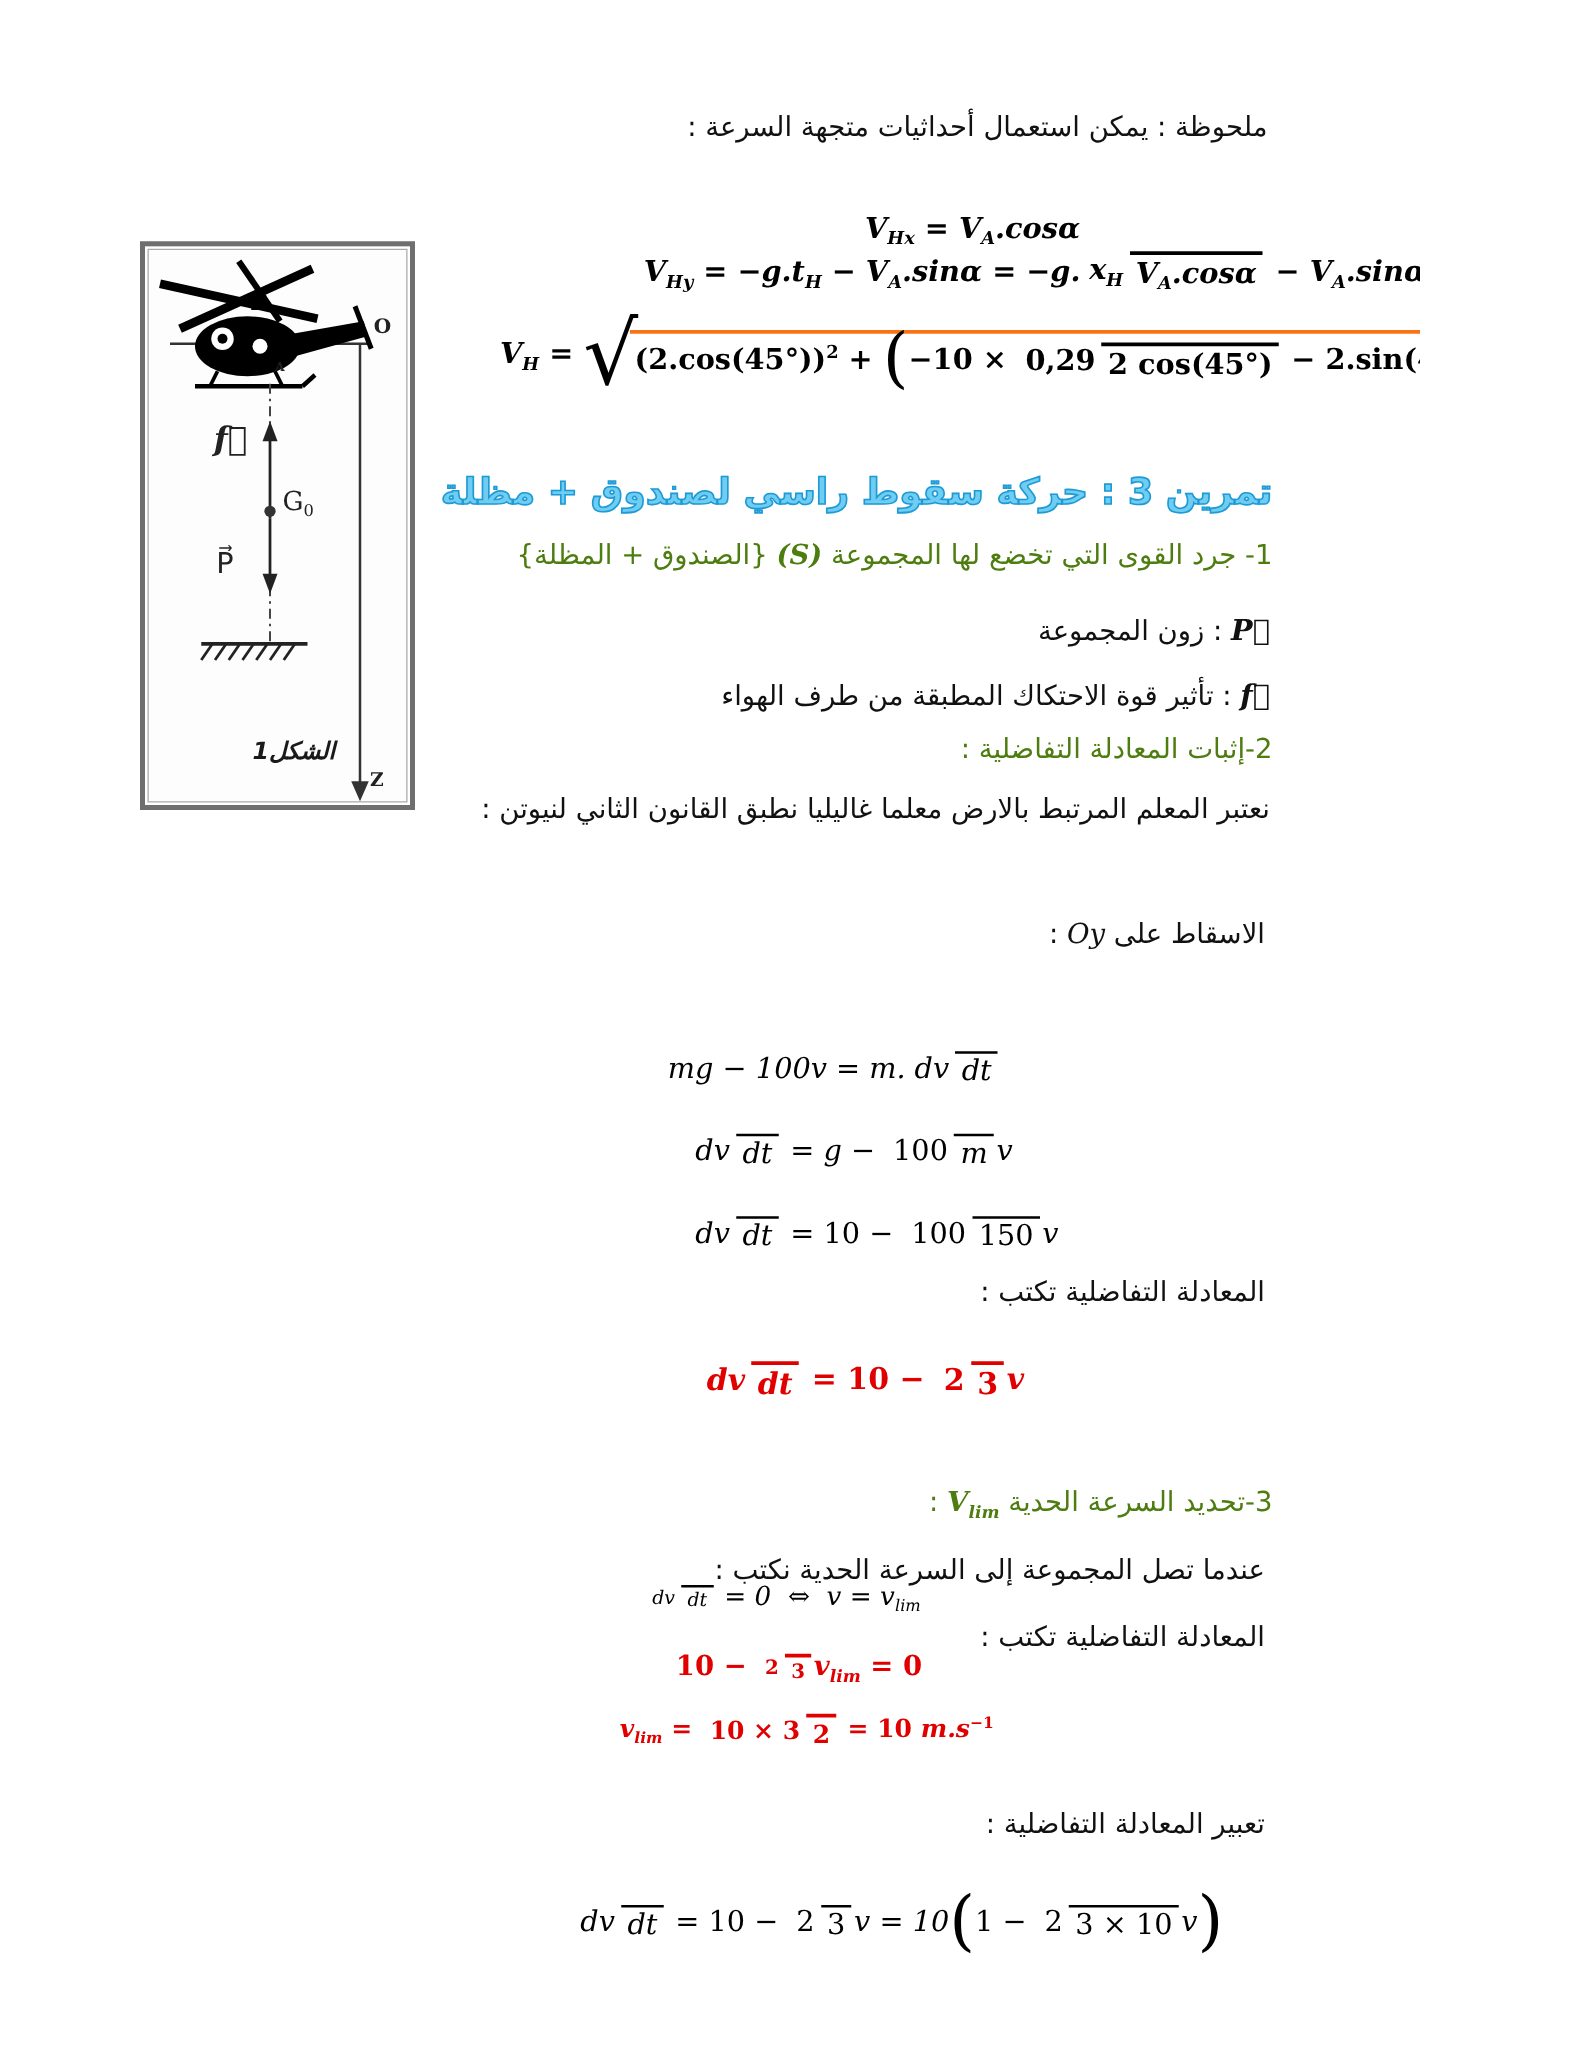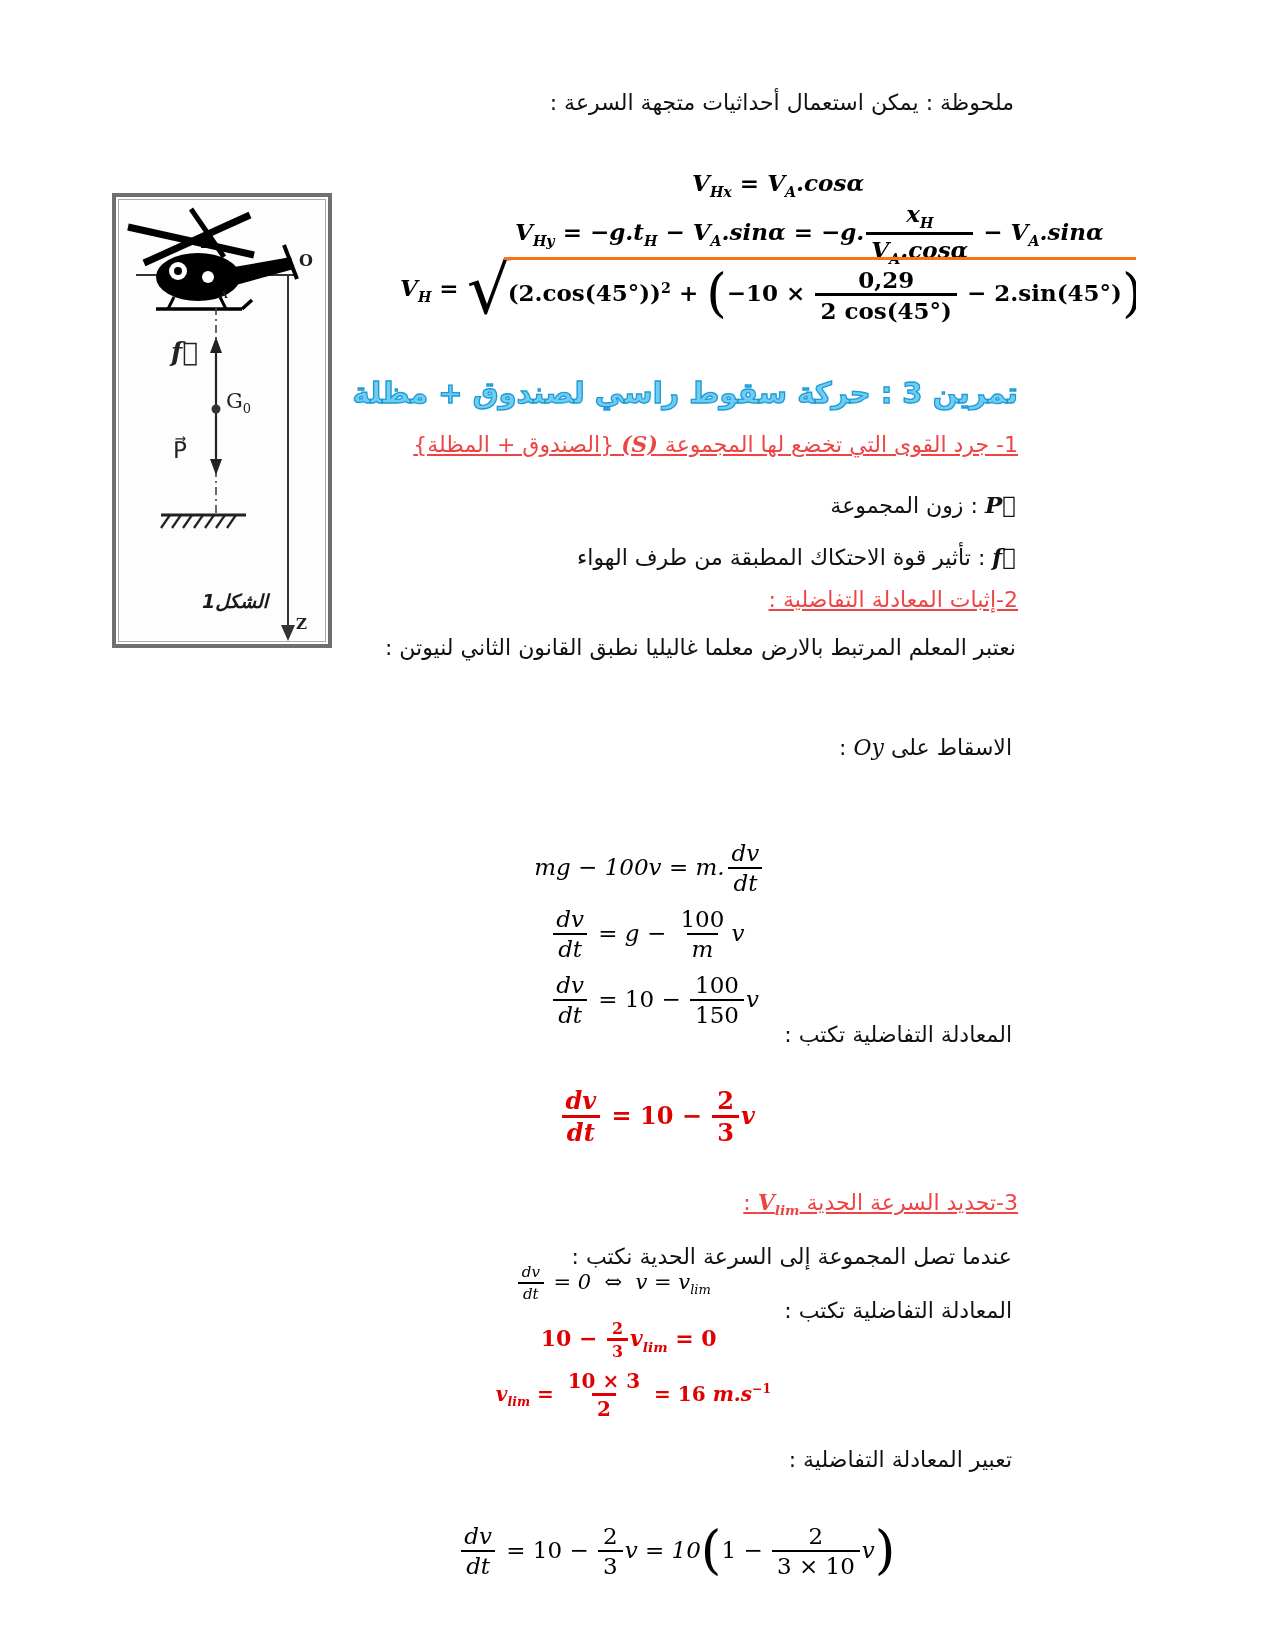--- a/index.html
+++ b/index.html
@@ -1,34 +1,34 @@
 <!DOCTYPE html>
 <html lang="ar"><head>
 <meta charset="utf-8">
 <style>
   html,body{margin:0;padding:0;background:#fff;}
   .page{position:relative;width:1136px;height:1650px;background:#ffffff;overflow:hidden;
         font-family:"DejaVu Sans",sans-serif;color:#000;}
   
   .ar{position:absolute;direction:rtl;font-size:22px;color:#111;white-space:nowrap;line-height:1.35;}
-  .green{color:#ef4444;text-decoration:underline;}
+  .green{color:#4d7c0f;}
   .title{font-size:29px;font-weight:bold;color:#6fcdf2;-webkit-text-stroke:1.3px #1e9ad6;
          text-shadow:0 0 1px #8adbf8;letter-spacing:.5px;}
   .lat{direction:ltr;unicode-bidi:embed;font-family:"DejaVu Serif",serif;font-style:italic;}
   .sym{font-family:"DejaVu Serif",serif;font-style:italic;font-weight:bold;font-size:23px;}
   .slab{font-family:"DejaVu Serif",serif;font-style:italic;font-weight:bold;}
   
   .eq{position:absolute;font-family:"DejaVu Serif",serif;font-size:23px;white-space:pre;line-height:1.25;color:#000;}
   .eq .it{font-style:italic;}
   .eq .up{font-style:normal;}
   .red{color:#E00000;}
   .bold{font-weight:bold;}
   sub{font-size:62%;}
   sup{font-size:62%;}
-  .fr{display:inline-flex;flex-direction:column;align-items:center;vertical-align:middle;margin:0 2px;}
+  .fr{display:inline-flex;align-items:center;vertical-align:middle;margin:0 2px;}
   .fr .n{padding:0 5px 1px;line-height:1.1;}
   .fr .d{border-top:2px solid currentColor;padding:2px 5px 0;line-height:1.1;}
   .bold .fr .d{border-top-width:3px;}
   .small-frac{font-size:72%;}
   .sqrt{white-space:nowrap;}
   .rad{display:inline-block;font-size:300%;vertical-align:middle;line-height:.8;margin-right:-7px;font-style:normal;font-weight:400;}
   .inner{display:inline-block;border-top:3px solid #f97316;padding:7px 8px 0 4px;vertical-align:middle;}
   .bp{font-size:230%;font-weight:400;vertical-align:middle;line-height:0;position:relative;top:-2px;}
   .hsup{position:relative;top:-17px;font-size:55%;}
   
@@ -178,21 +178,21 @@
   </div>
 
   <div class="eq red bold" style="top:1292px;left:510px;font-size:22px;">
     <span class="up">10 − </span><span class="fr small-frac"><span class="n up">2</span><span class="d up">3</span></span><span class="it">v</span><sub class="it">lim</sub><span class="up"> = 0</span>
   </div>
   <div class="ar" style="top:1296px;right:124px;">
     <span>المعادلة التفاضلية تكتب :</span>
   </div>
 
   <div class="eq red bold" style="top:1345px;left:468px;font-size:20px;">
-    <span class="it">v</span><sub class="it">lim</sub><span class="up"> = </span><span class="fr"><span class="n up">10 × 3</span><span class="d up">2</span></span><span class="up"> = 16 </span><span class="it">m.s</span><sup class="up">−1</sup>
+    <span class="it">v</span><sub class="it">lim</sub><span class="up"> = </span><span class="fr"><span class="n up">10 × 3</span><span class="d up">2</span></span><span class="up"> = 10 </span><span class="it">m.s</span><sup class="up">−1</sup>
   </div>
 
   <div class="ar" style="top:1445px;right:124px;">
     <span>تعبير المعادلة التفاضلية :</span>
   </div>
 
   <div class="eq" style="top:1495px;left:428px;">
     <span class="fr"><span class="n it">dv</span><span class="d it">dt</span></span><span class="up"> = 10 − </span><span class="fr"><span class="n up">2</span><span class="d up">3</span></span><span class="it">v = 10</span><span class="bp up">(</span><span class="up">1 − </span><span class="fr"><span class="n up">2</span><span class="d up">3 × 10</span></span><span class="it">v</span><span class="bp up">)</span>
   </div>
 

